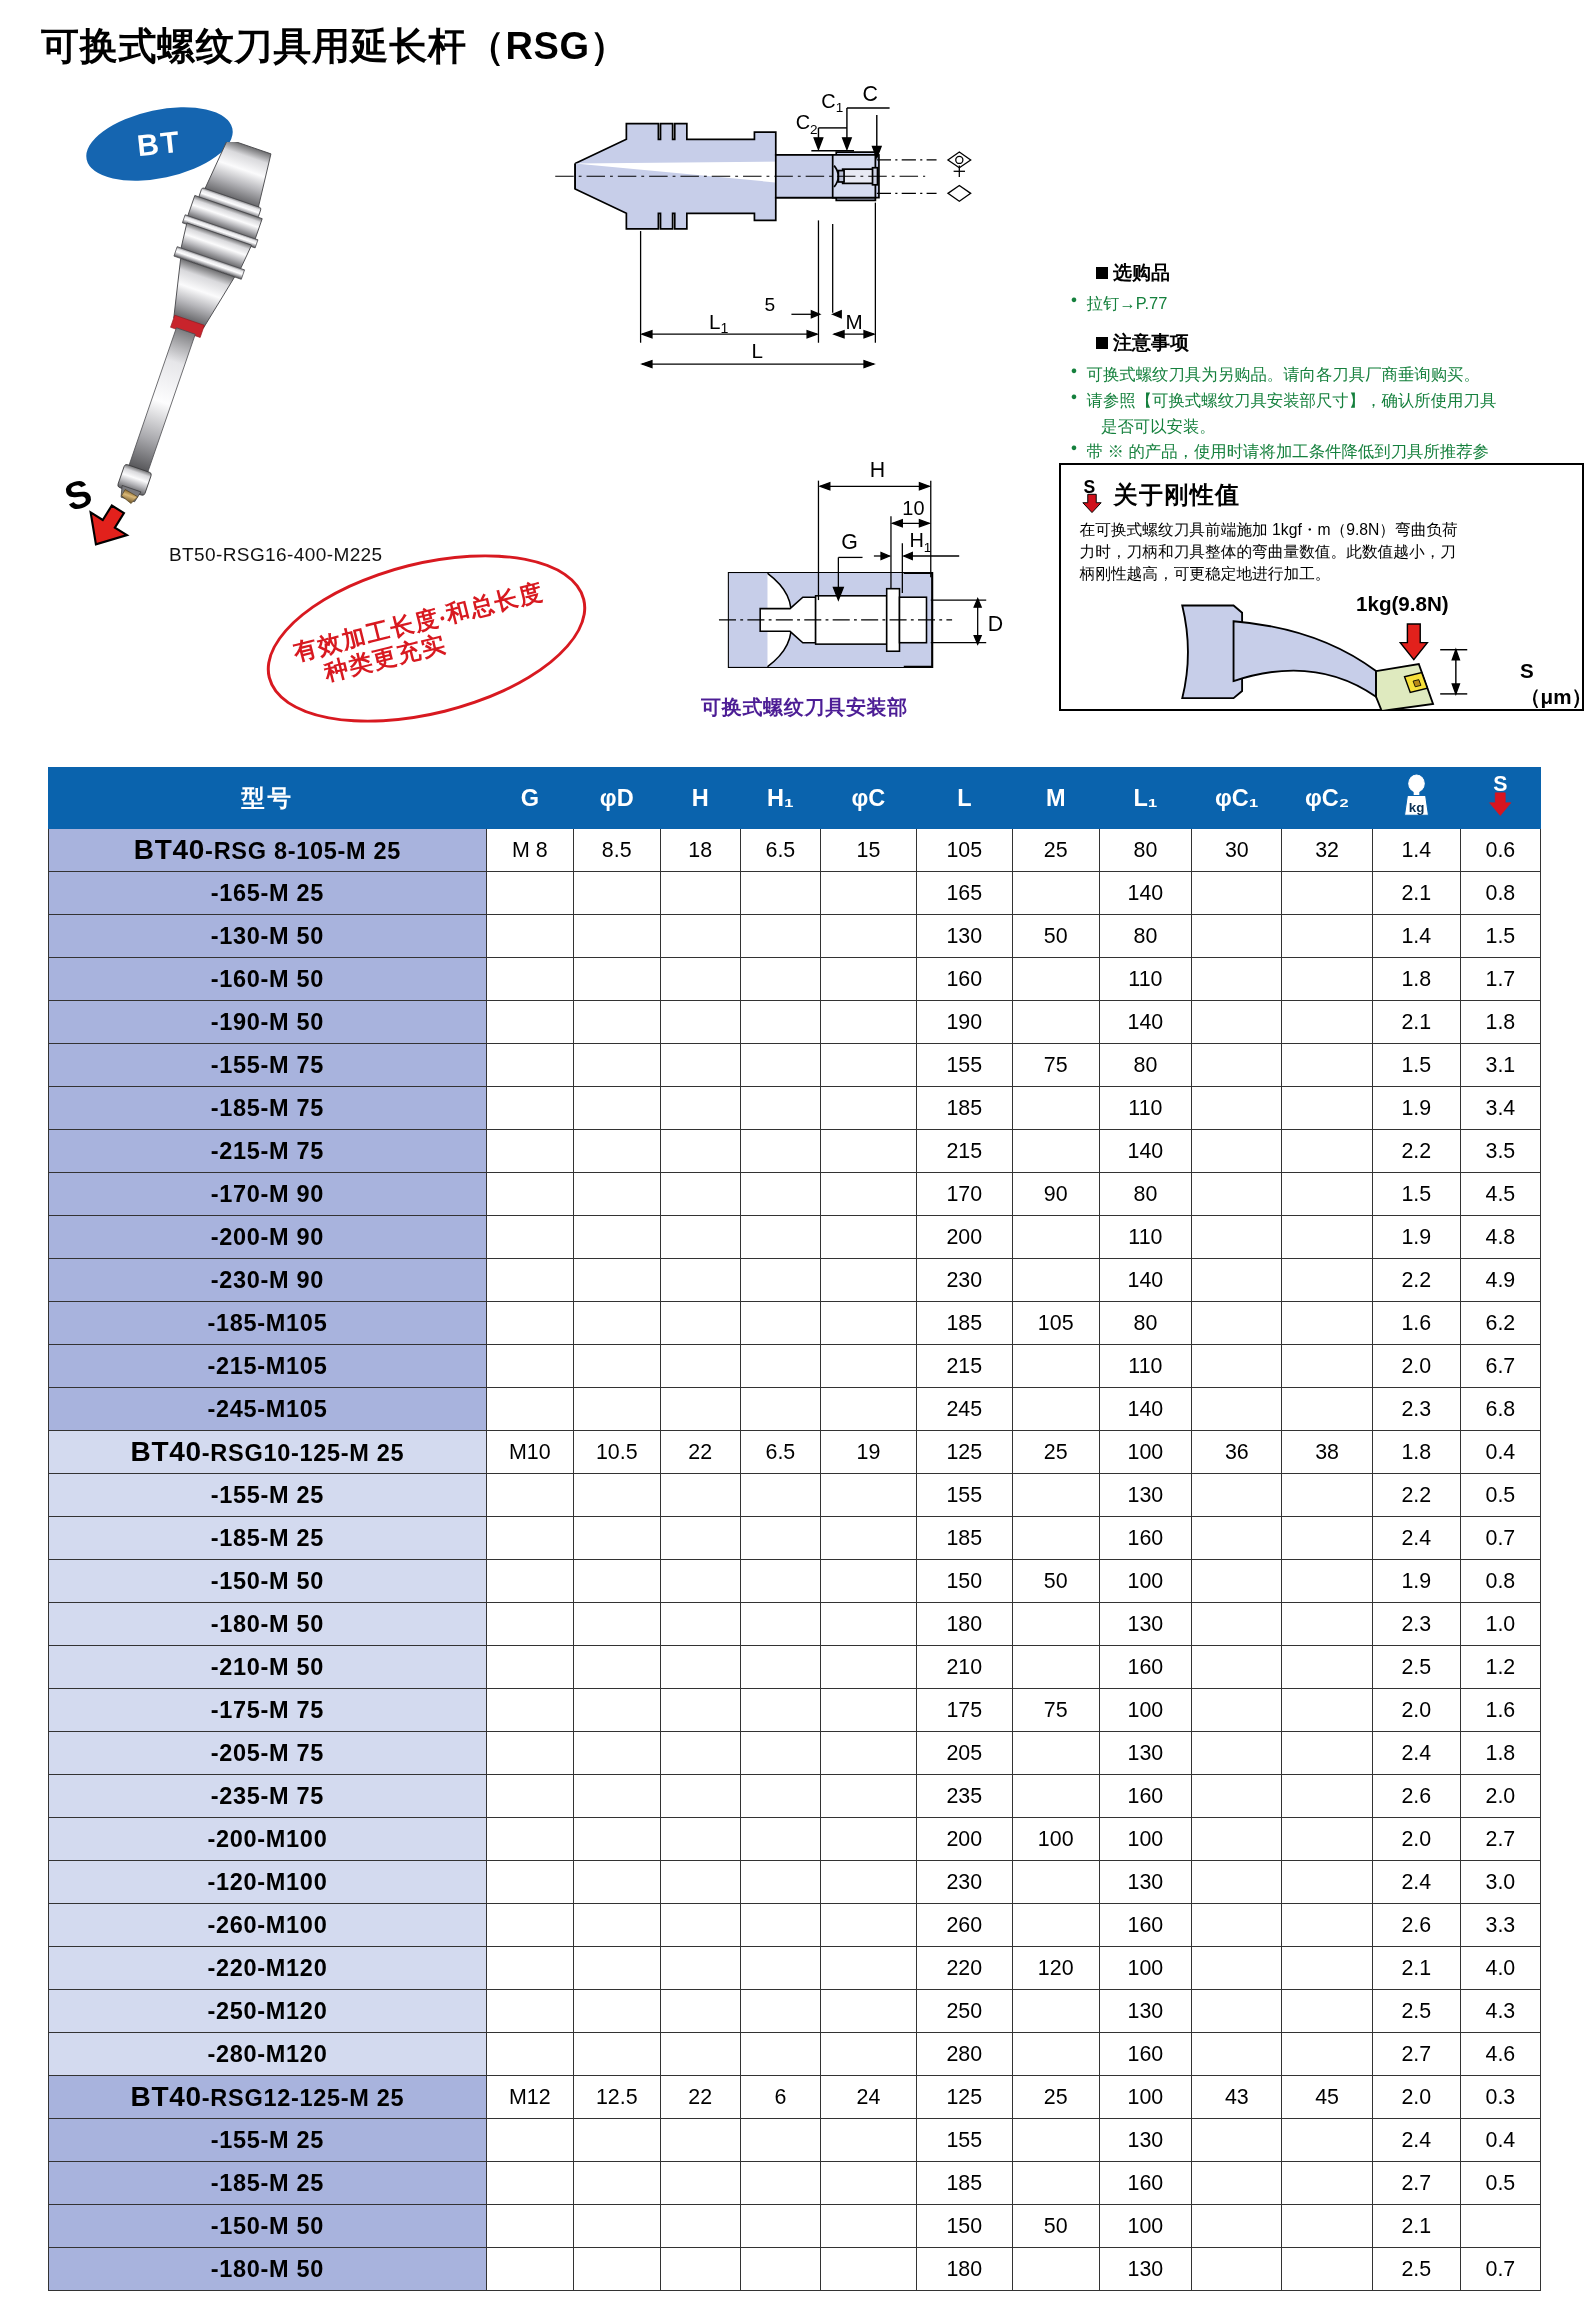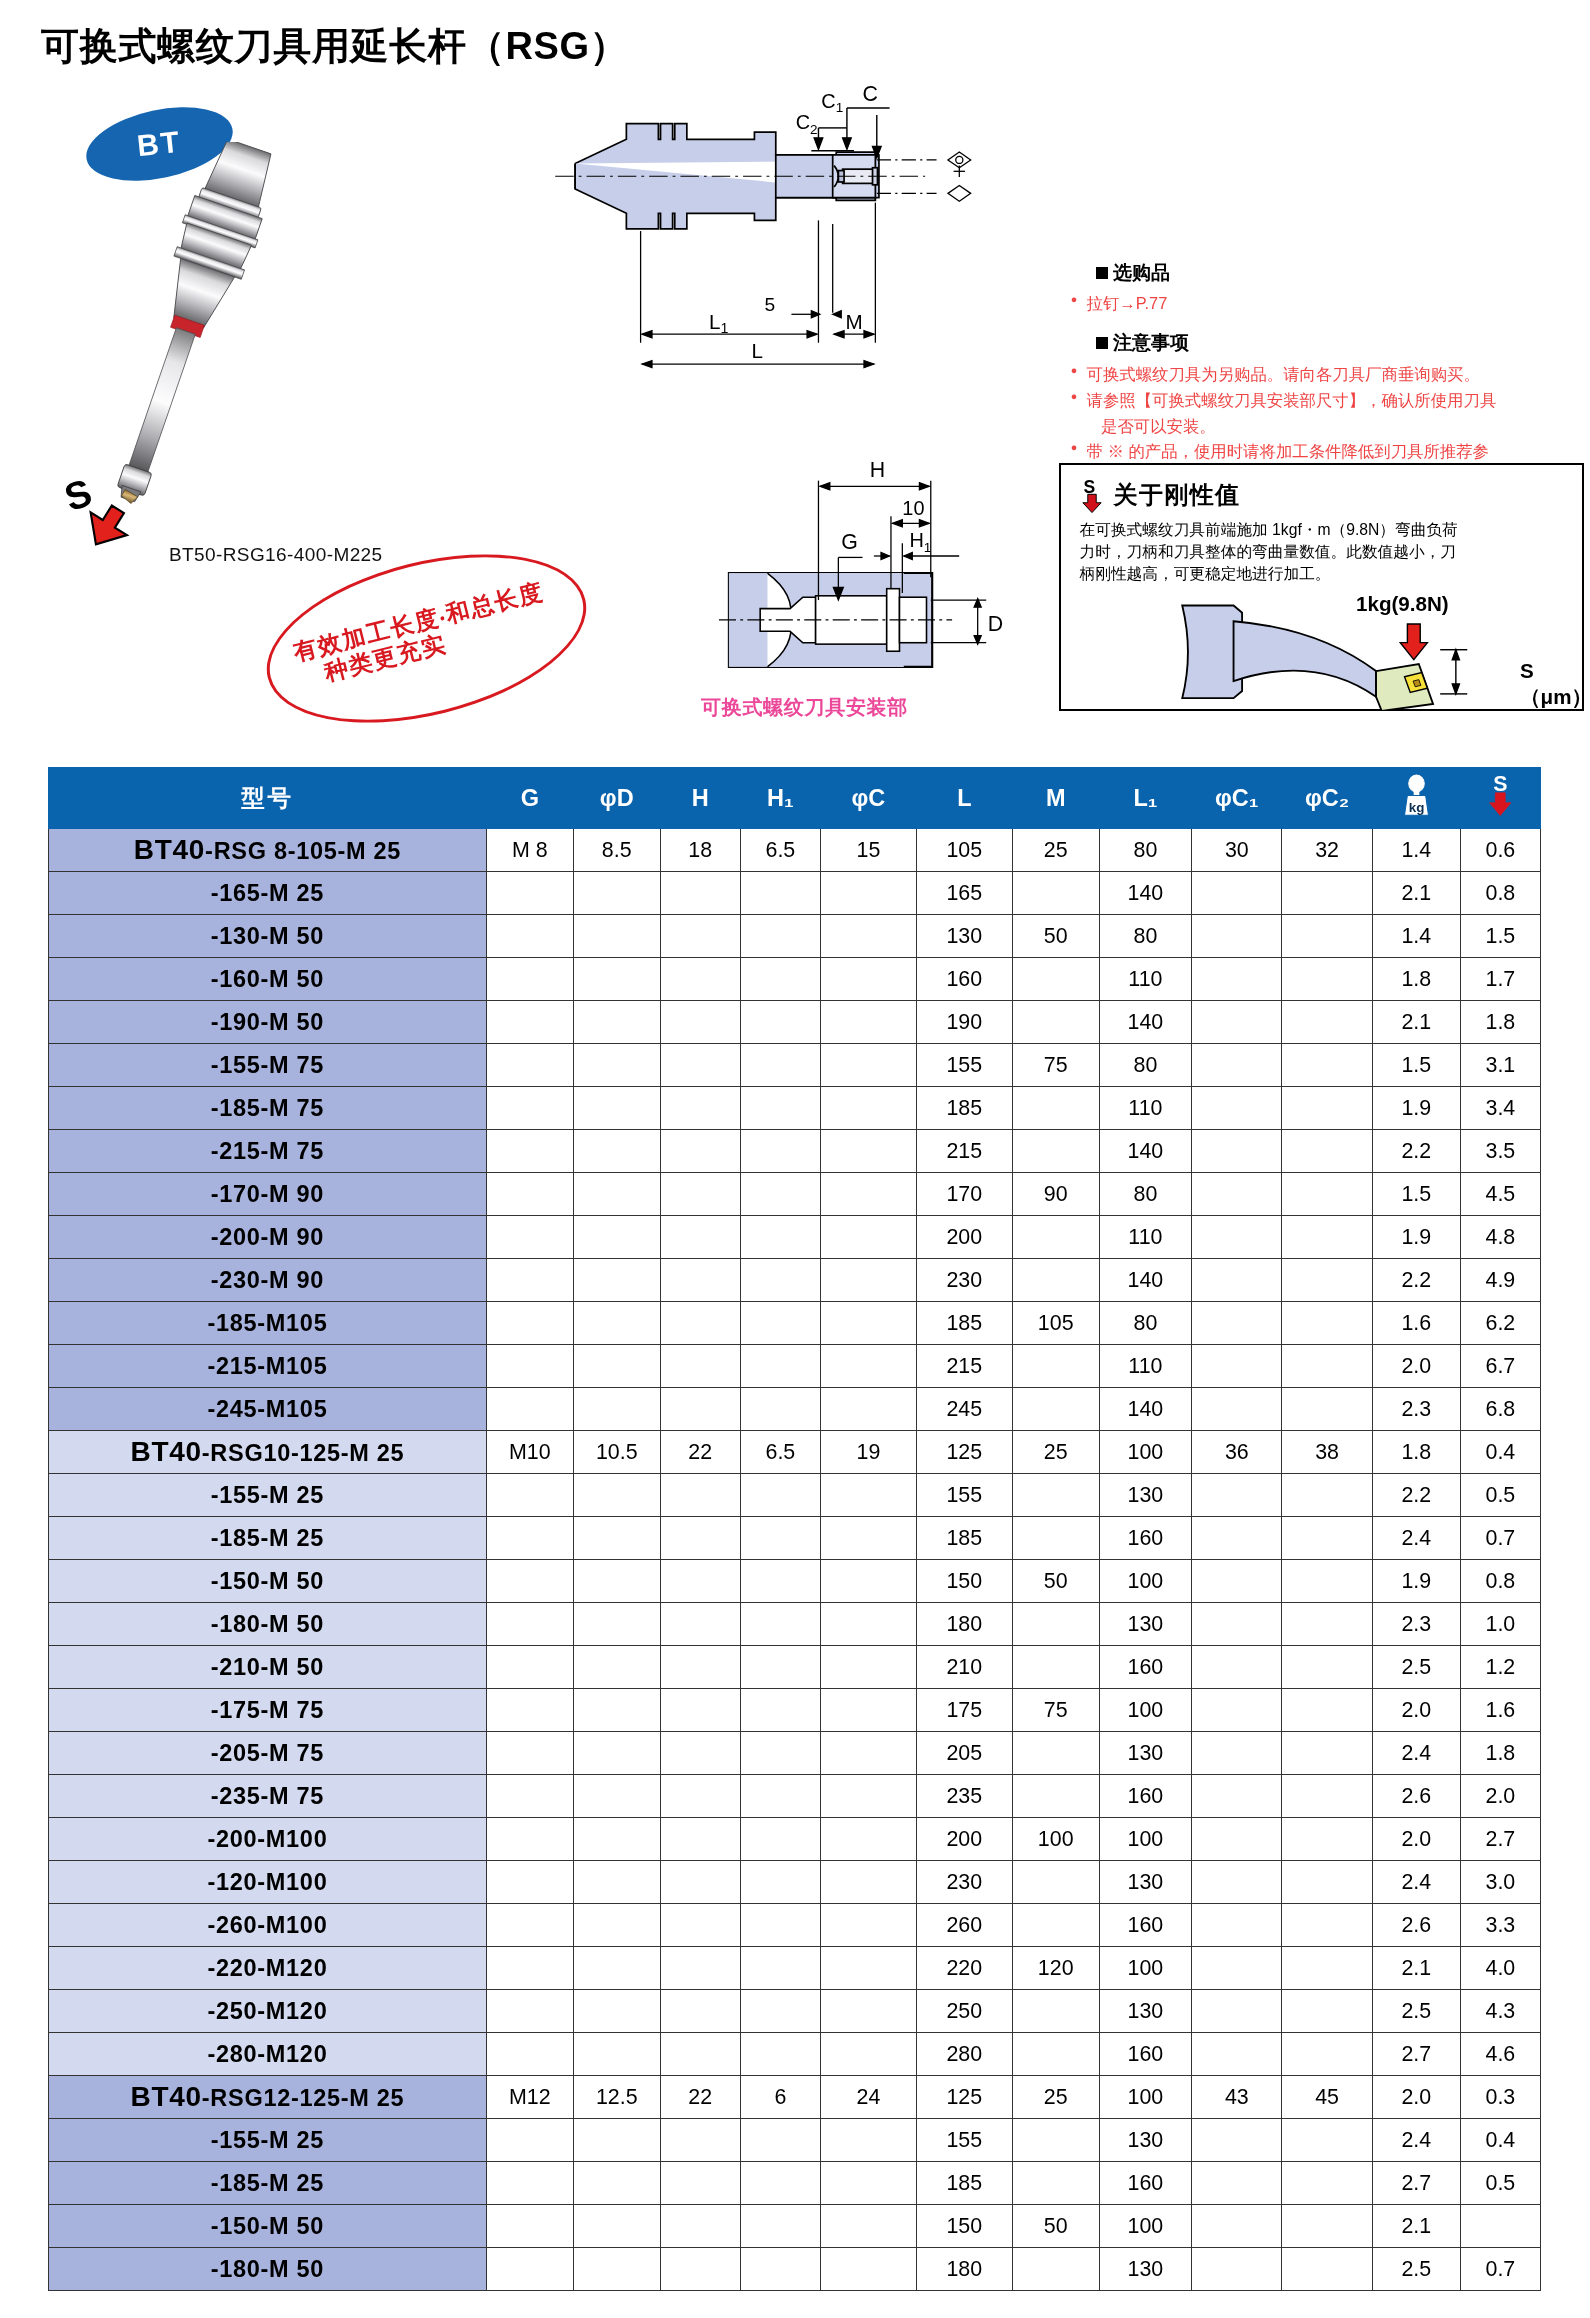--- a/index.html
+++ b/index.html
@@ -55,34 +55,34 @@
   }
   #red-stamp .l1 { left:27px; top:43px; }
   #red-stamp .l2 { left:60px; top:80px; }
 
   
   .dwg { position:absolute; }
   #dwg-main { left:541px; top:78px; width:498px; height:299px; }
   #dwg-mount { left:676px; top:438px; width:356px; height:263px; }
   #dwg-mount-caption {
     position:absolute; left:701px; top:694px;
-    font-size:20px; font-weight:700; color:#ec4899; letter-spacing:0.7px;
+    font-size:20px; font-weight:700; color:#4c1d95; letter-spacing:0.7px;
   }
 
   
   #notes { position:absolute; left:1068px; top:260px; width:512px; }
   .note-head {
     font-size:19px; font-weight:700; color:#000;
     margin:0 0 6.4px 0; display:flex; align-items:center; gap:5px;padding-left:28px;
   }
   .note-head .sq {
     width:12px; height:12px; background:#000; display:inline-block;
   }
   .note-item {
-    font-size:16.4px; line-height:1.36; color:#ef4444;
+    font-size:16.4px; line-height:1.36; color:#15803d;
     margin:0 0 3.6px 0; padding-left:18.5px; position:relative;
   }
   .note-item::before {
     content:"●"; position:absolute; left:2.8px; top:0; font-size:10.7px;
   }
   .note-gap { height:12px; }
   #notes-optional { margin-bottom:2.8px; }
   .note-item-indent { padding-left:33px; }
   .note-item-indent::before { content:""; }
 

